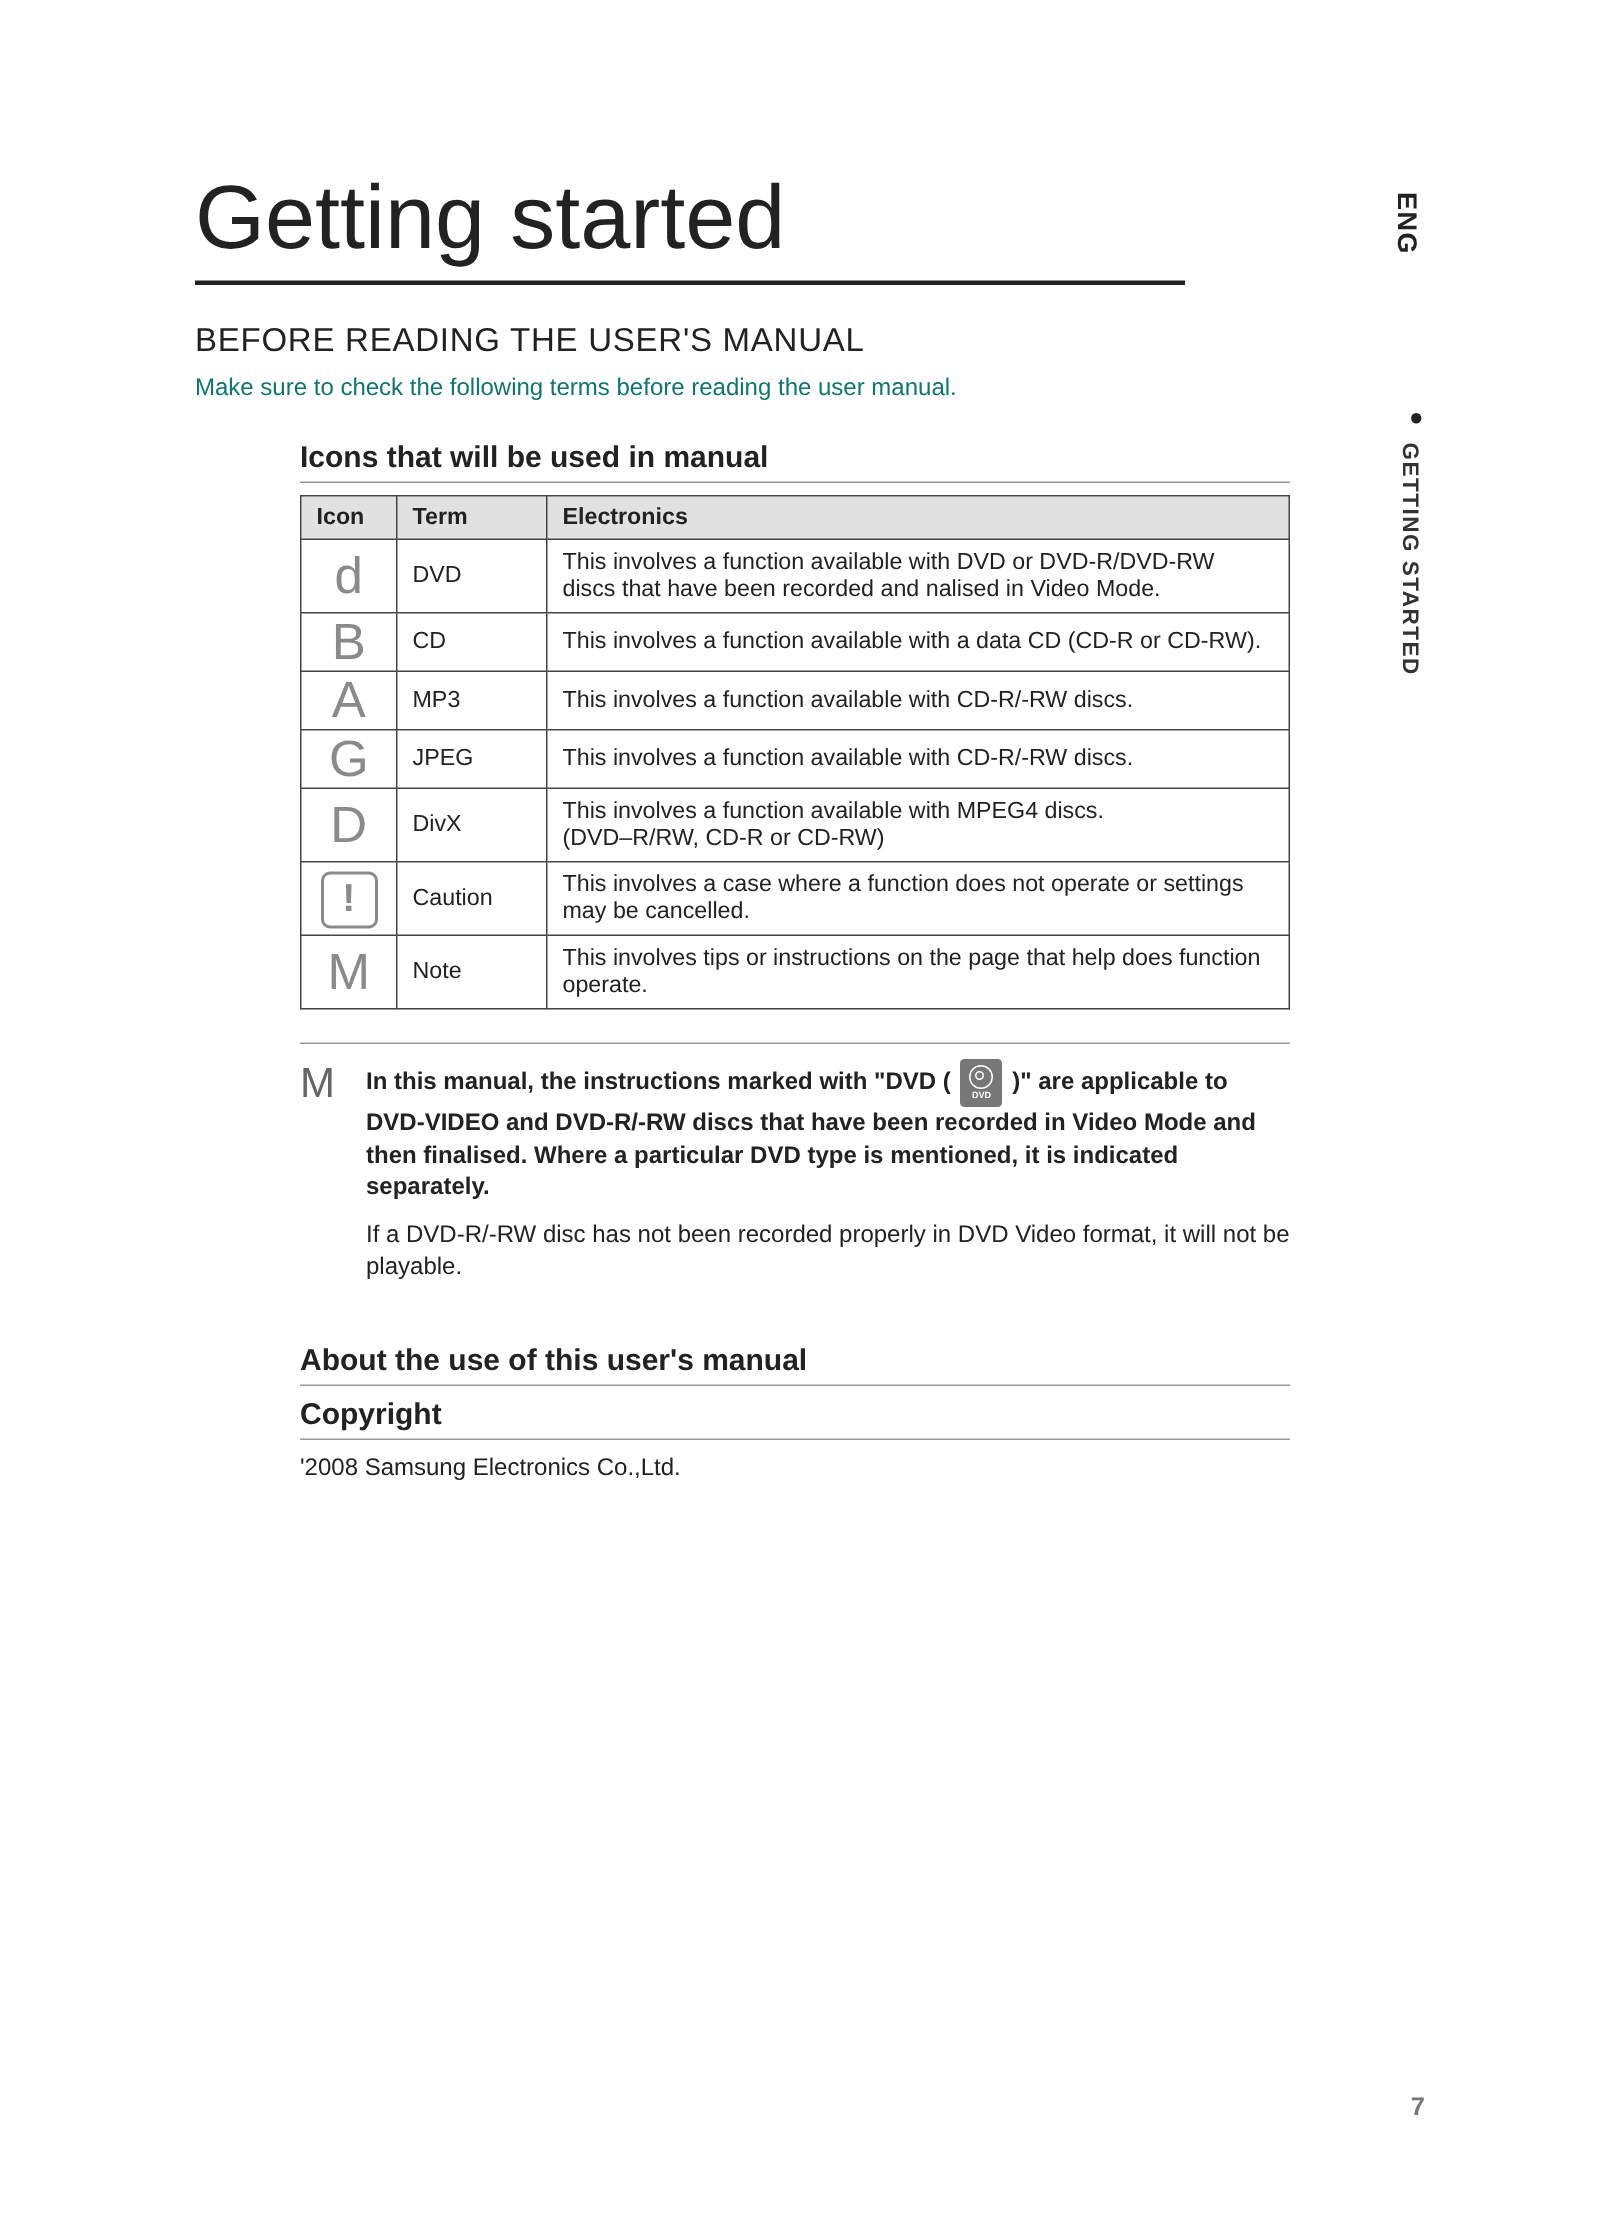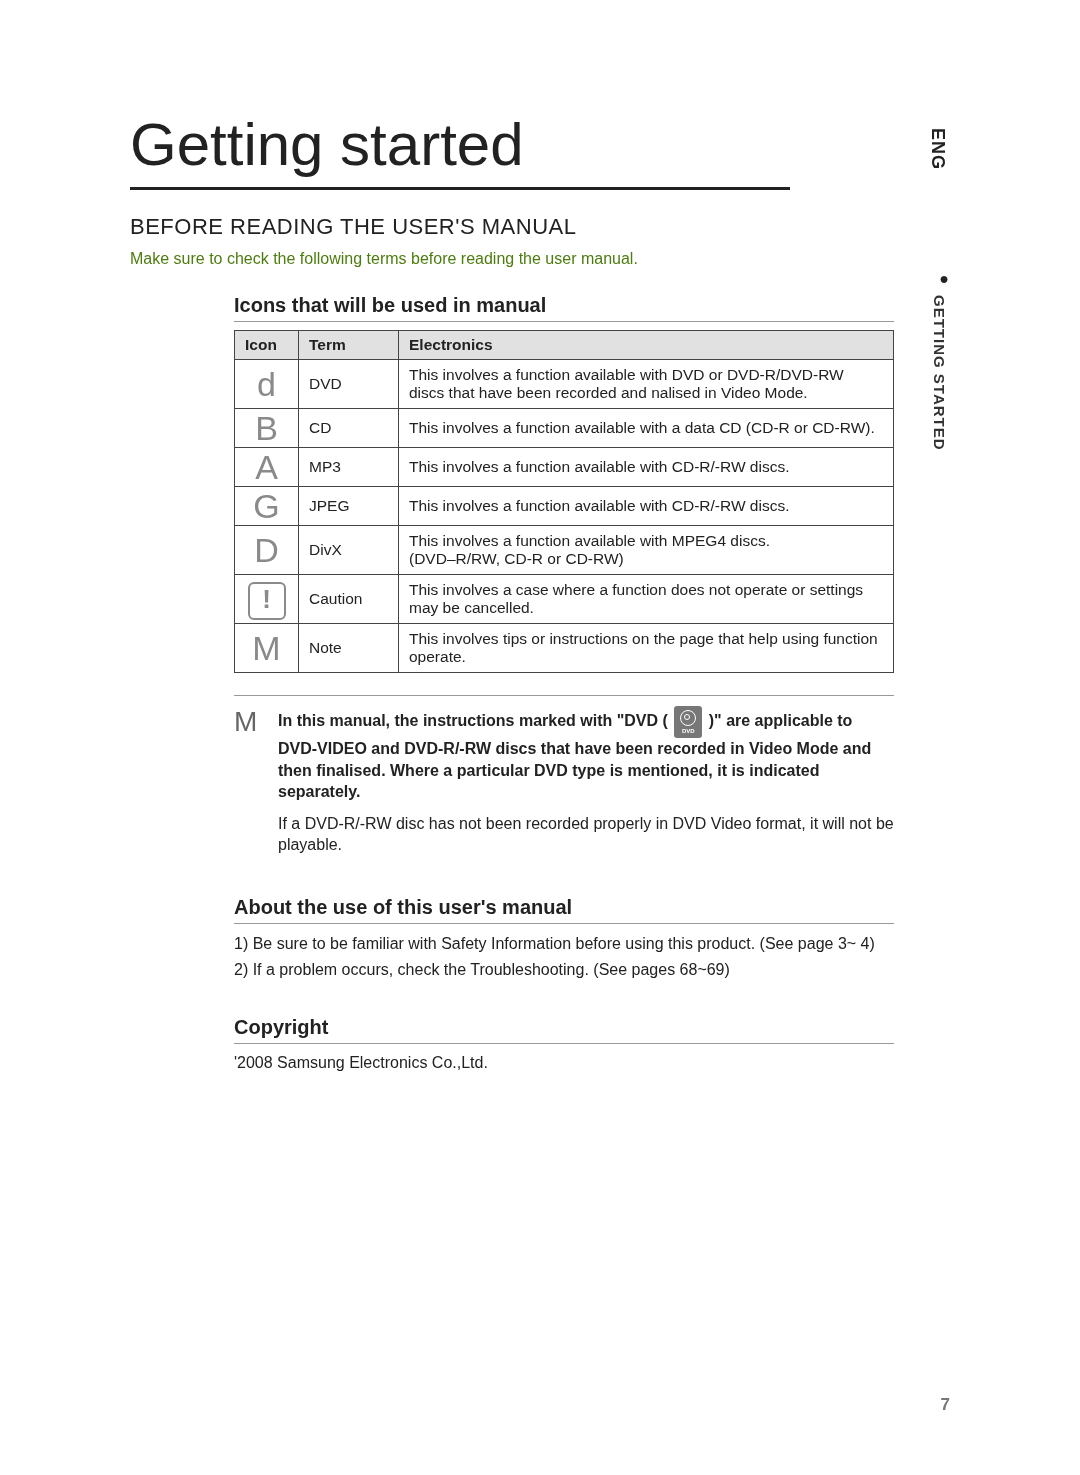--- a/index.html
+++ b/index.html
@@ -58,33 +58,33 @@
   .h2 {
     font-size: 22px;
     font-weight: 400;
     letter-spacing: 0.5px;
     margin: 16px 0 10px 0;
     color: #222;
   }
   .intro {
     font-size: 16px;
     margin: 0 0 26px 0;
-    color: #4d7c0f;
+    color: #0f766e;
   }
   .h3 {
     font-size: 20px;
     font-weight: 700;
     color: #222;
     border-bottom: 1.5px solid #999;
     padding-bottom: 4px;
     margin: 0 0 8px 0;
     width: 660px;
   }
   .left-indent {
-    margin-left: 104px;
+    margin-left: 70px;
   }
   table.icons {
     border-collapse: collapse;
     width: 660px;
     margin-bottom: 22px;
     font-size: 15.5px;
     padding-left: 35px;
   }
   table.icons th, table.icons td {
     border: 1px solid #444;
@@ -253,45 +253,41 @@
 (DVD–R/RW, CD-R or CD-RW)</td>
         </tr>
         <tr>
           <td class="icon-cell"><span class="caution-box">!</span></td>
           <td>Caution</td>
           <td>This involves a case where a function does not operate or settings may be cancelled.</td>
         </tr>
         <tr>
           <td class="icon-cell">M</td>
           <td>Note</td>
-          <td>This involves tips or instructions on the page that help using function operate.</td>
+          <td>This involves tips or instructions on the page that help does function operate.</td>
         </tr>
       </tbody>
     </table>
 
     <div class="note-block">
       <div class="note-sym">M</div>
       <div class="note-content">
         <p class="bold">
           <span>In this manual, the instructions marked with "DVD (</span>
           <span class="dvd-chip">
               <span class="disc"></span>
               <span>DVD</span>
             </span>
           <span>)" are applicable to DVD-VIDEO and DVD-R/-RW discs that have been recorded in Video Mode and then finalised. Where a particular DVD type is mentioned, it is indicated separately.</span>
         </p>
         <p>If a DVD-R/-RW disc has not been recorded properly in DVD Video format, it will not be playable.</p>
       </div>
     </div>
 
     <div class="h3">About the use of this user's manual</div>
-    <div class="ol-list">
-      <div>1)  Be sure to be familiar with Safety Information before using this product. (See page 3~  4)</div>
-      <div>2)  If a problem occurs, check the Troubleshooting. (See pages 68~69)</div>
-    </div>
 
     <div class="h3">Copyright</div>
     <div class="copy-body">
       <p>'2008 Samsung Electronics Co.,Ltd.</p>
     </div>
   </div>
 
   <div class="page-num">7</div>
 </div>
 

